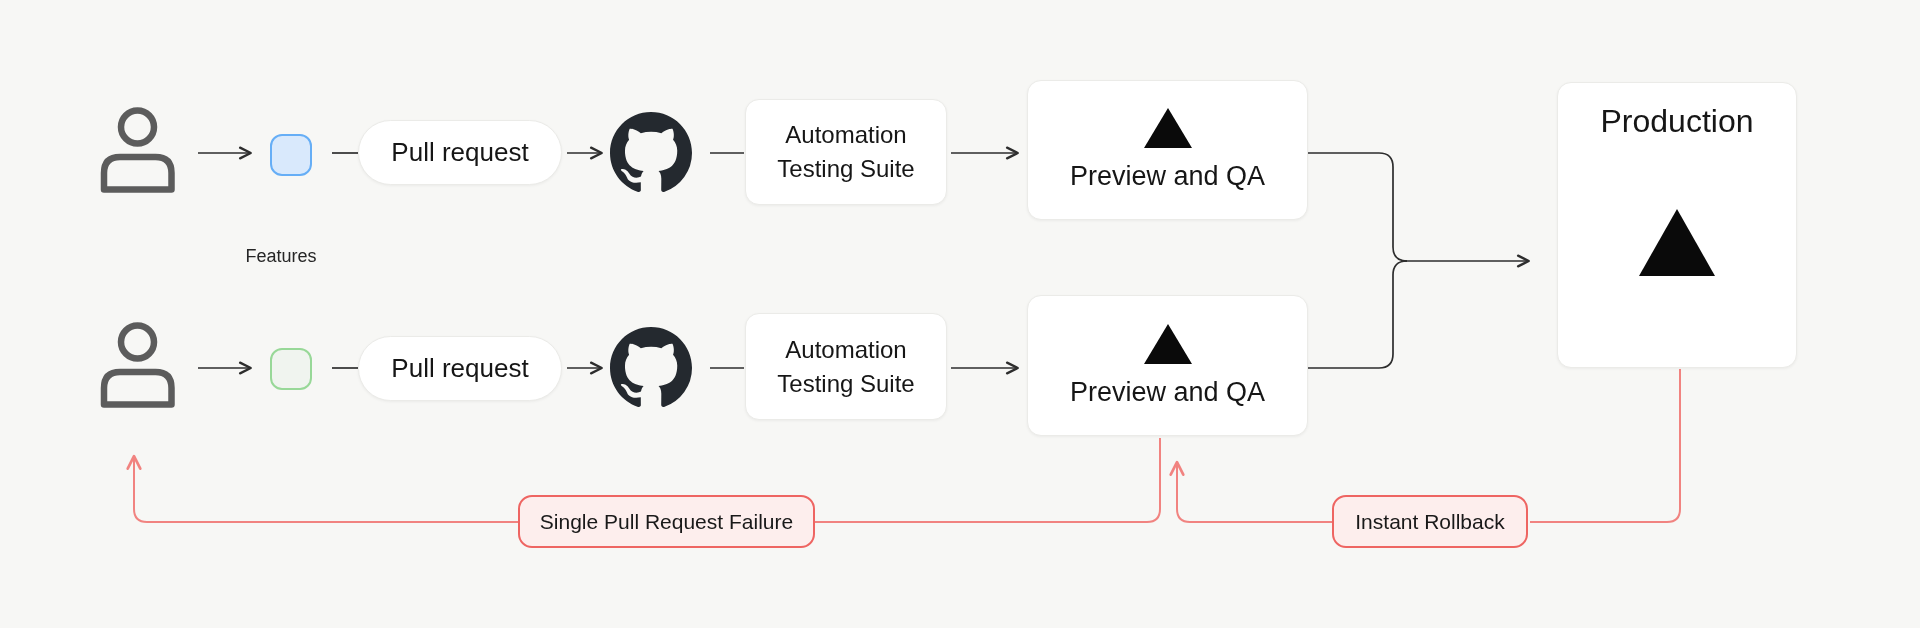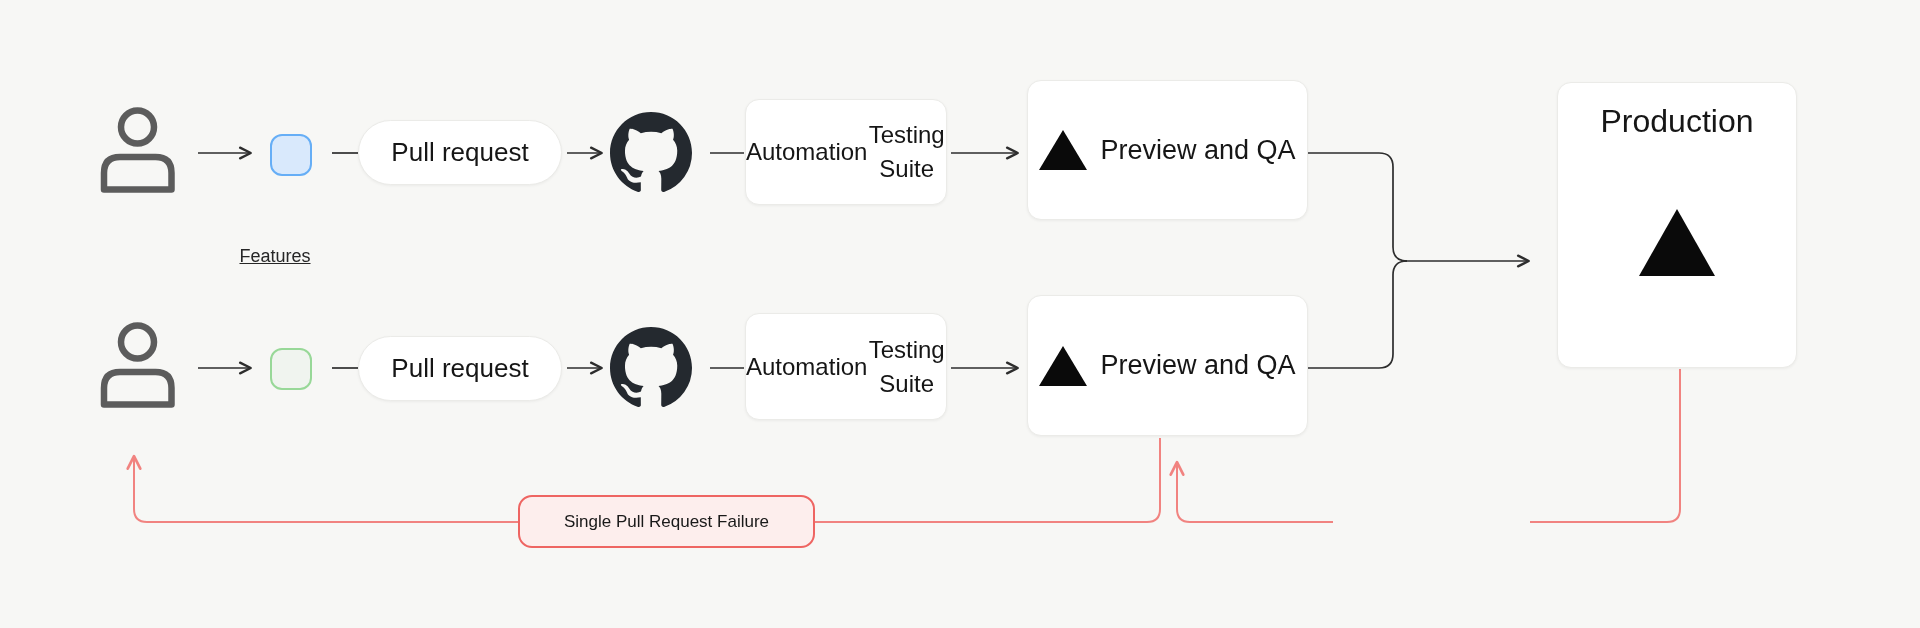--- a/index.html
+++ b/index.html
@@ -12,33 +12,33 @@
   svg.connectors{ position:absolute; left:0; top:0; }
   .abs{ position:absolute; }
   .node{
     position:absolute; background:#ffffff;
     border:1.5px solid #ebebe8;
     box-shadow:0 1px 3px rgba(0,0,0,.05);
     display:flex; align-items:center; justify-content:center;
     color:#161616;
   }
   .pill{ border-radius:33px; font-size:26px;text-align:right; }
-  .ats{ border-radius:14px; flex-direction:row; font-size:24px; line-height:34px; text-align:center; }
-  .preview{ border-radius:14px; flex-direction:row; gap:13px; font-size:27px; }
+  .ats{ border-radius:14px; flex-direction:column; font-size:24px; line-height:34px; text-align:center; }
+  .preview{ border-radius:14px; flex-direction:column; gap:13px; font-size:27px; }
   .production{ border-radius:14px; flex-direction:column; justify-content:flex-start; padding-top:22px; font-size:32px; line-height:33px; }
   .production .vercel-big{ margin-top:71px; }
   .chip{
     position:absolute; width:42px; height:42px; border-radius:12px;
   }
   .chip-blue{ background:#d9e9fc; border:2px solid #66aef6; }
   .chip-green{ background:#f0f4ef; border:2px solid #98d898; }
   .badge{
     position:absolute; background:#fdeeed; border:2px solid #ee6562;
     border-radius:14px; display:flex; align-items:center; justify-content:center;
-    font-size:17px; color:#191919; white-space:nowrap;
+    font-size:21px; color:#191919; white-space:nowrap;
   }
   .caption{ position:absolute; font-size:18px; color:#262626; text-align:center; }
   .tri{ fill:#0a0a0a; }
 </style>
 </head>
 <body>
 
 <div class="canvas">
 
   <svg class="connectors" width="1920" height="628" viewBox="0 0 1920 628">
@@ -81,21 +81,21 @@
     <path d="M4,82.5 V66 Q4,50 20,50 H55.5 Q71.5,50 71.5,66 V82.5 Z" fill="none" stroke="#5c5c5c" stroke-width="6.5" stroke-linejoin="round"></path>
   </svg>
   <svg class="abs" style="left:100px;top:322px;" width="76" height="86" viewBox="0 0 76 86">
     <circle cx="37.5" cy="20" r="16.5" fill="none" stroke="#5c5c5c" stroke-width="6.5"></circle>
     <path d="M4,82.5 V66 Q4,50 20,50 H55.5 Q71.5,50 71.5,66 V82.5 Z" fill="none" stroke="#5c5c5c" stroke-width="6.5" stroke-linejoin="round"></path>
   </svg>
 
   <div class="chip chip-blue" style="left:270px;top:134px;"></div>
   <div class="chip chip-green" style="left:270px;top:348px;"></div>
 
-  <div class="caption" style="left:233px;top:246px;width:84px;text-decoration:underline;">Features</div>
+  <div class="caption" style="left:239px;top:246px;width:84px;">Features</div>
 
   <div class="node pill" style="left:358px;top:120px;width:204px;height:65px;">
     <span>Pull request</span>
   </div>
   <div class="node pill" style="left:358px;top:336px;width:204px;height:65px;">
     <span>Pull request</span>
   </div>
 
   <svg class="abs" style="left:610px;top:112px;" width="82" height="82" viewBox="0 0 16 16">
     <path fill="#24292f" fill-rule="evenodd" d="M8 0C3.58 0 0 3.58 0 8c0 3.54 2.29 6.53 5.47 7.59.4.07.55-.17.55-.38 0-.19-.01-.82-.01-1.49-2.01.37-2.53-.49-2.69-.94-.09-.23-.48-.94-.82-1.13-.28-.15-.68-.52-.01-.53.63-.01 1.08.58 1.23.82.72 1.21 1.87.87 2.33.66.07-.52.28-.87.51-1.07-1.78-.2-3.64-.89-3.64-3.95 0-.87.31-1.59.82-2.15-.08-.2-.36-1.02.08-2.12 0 0 .67-.21 2.2.82.64-.18 1.32-.27 2-.27.68 0 1.36.09 2 .27 1.53-1.04 2.2-.82 2.2-.82.44 1.1.16 1.92.08 2.12.51.56.82 1.27.82 2.15 0 3.07-1.87 3.75-3.65 3.95.29.25.54.73.54 1.48 0 1.07-.01 1.93-.01 2.2 0 .21.15.46.55.38A8.013 8.013 0 0 0 16 8c0-4.42-3.58-8-8-8z"></path>
@@ -127,14 +127,15 @@
   </div>
 
   <div class="node production" style="left:1557px;top:82px;width:240px;height:286px;">
     <span>Production</span>
     <svg class="vercel-big" width="76" height="67" viewBox="0 0 76 67">
       <polygon class="tri" points="38,0 76,67 0,67"></polygon>
     </svg>
   </div>
 
   <div class="badge" style="left:518px;top:495px;width:297px;height:53px;">Single Pull Request Failure</div>
+  <div class="badge" style="left:1332px;top:495px;width:196px;height:53px;">Instant Rollback</div>
 
 </div>
 
 </body></html>

